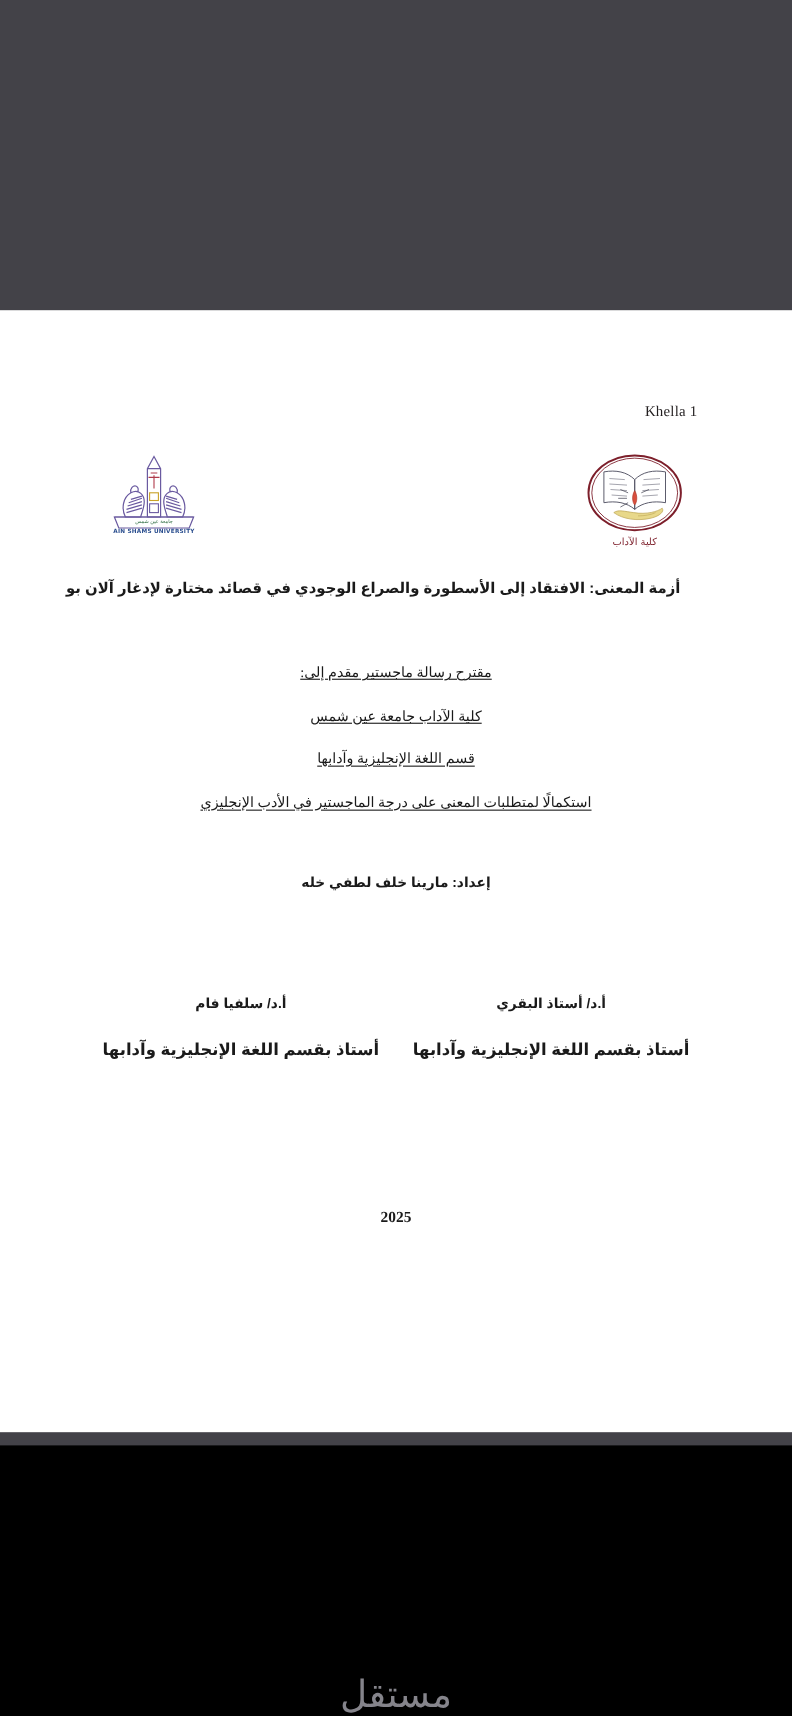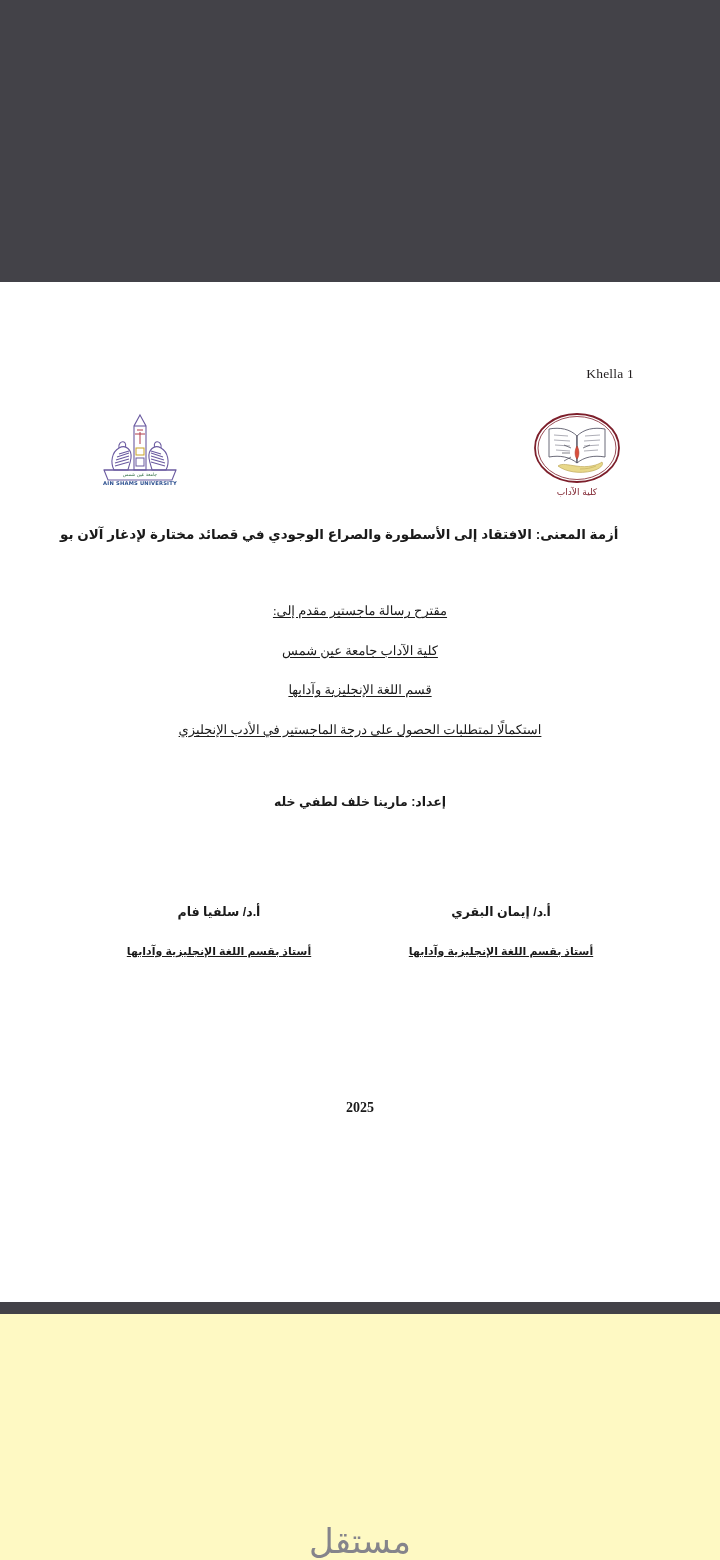--- a/index.html
+++ b/index.html
@@ -124,42 +124,41 @@
     font-family:"Liberation Sans", "DejaVu Sans", sans-serif;
     font-weight:bold;
     font-size:12.5px;
     color:#1a1a1a;
     margin-bottom:26px;
     white-space:nowrap;
   }
   .sup-role {
     font-family:"Liberation Sans", "DejaVu Sans", sans-serif;
     font-weight:bold;
-    font-size:11px;
-    color:#1a1a1a;
-    white-space:nowrap;
-    text-decoration:underline;
+    font-size:15px;
+    color:#1a1a1a;
+    white-space:nowrap;
   }
 
   
   .year {
     position:absolute;
     top:818px; left:0; right:0;
     text-align:center;
     font-family:Liberation Serif, serif;
     font-weight:bold;
     font-size:14px;
     color:#1a1a1a;
   }
 
   
   .band-bottom {
     width:720px;
     flex:1;
-    background:#fef9c3;
+    background:#000000;
     position:relative;
   }
   .watermark {
     position:absolute;
     left:0; right:0;
     top:210px;
     text-align:center;
     user-select:none;
   }
   .wm-ar {
@@ -272,31 +271,31 @@
       <div class="submission-line">
         <span class="u">مقترح رسالة ماجستير مقدم إلى:</span>
       </div>
       <div class="submission-line">
         <span class="u">كلية الآداب جامعة عين شمس</span>
       </div>
       <div class="submission-line">
         <span class="u">قسم اللغة الإنجليزية وآدابها</span>
       </div>
       <div class="submission-line">
-        <span class="u">استكمالًا لمتطلبات الحصول على درجة الماجستير في الأدب الإنجليزي</span>
+        <span class="u">استكمالًا لمتطلبات المعنى على درجة الماجستير في الأدب الإنجليزي</span>
       </div>
     </div>
 
     <div class="author-block">
       <div class="author-line">إعداد: مارينا خلف لطفي خله</div>
     </div>
 
     <div class="supervisors">
       <div class="sup-col">
-        <div class="sup-name">أ.د/ إيمان البقري</div>
+        <div class="sup-name">أ.د/ أستاذ البقري</div>
         <div class="sup-role">أستاذ بقسم اللغة الإنجليزية وآدابها</div>
       </div>
       <div class="sup-col">
         <div class="sup-name">أ.د/ سلفيا فام</div>
         <div class="sup-role">أستاذ بقسم اللغة الإنجليزية وآدابها</div>
       </div>
     </div>
 
     <div class="year">2025</div>
 

